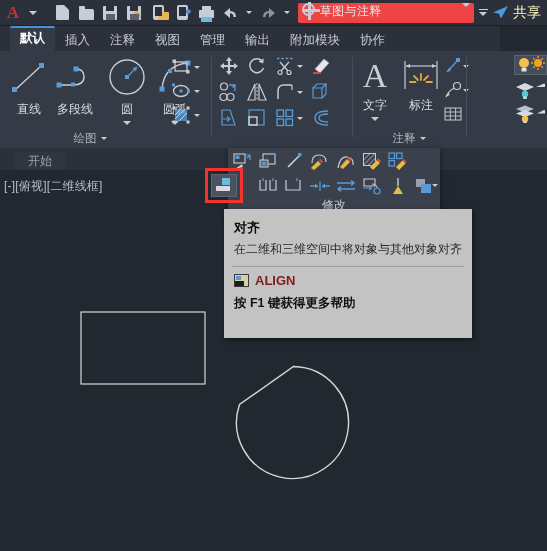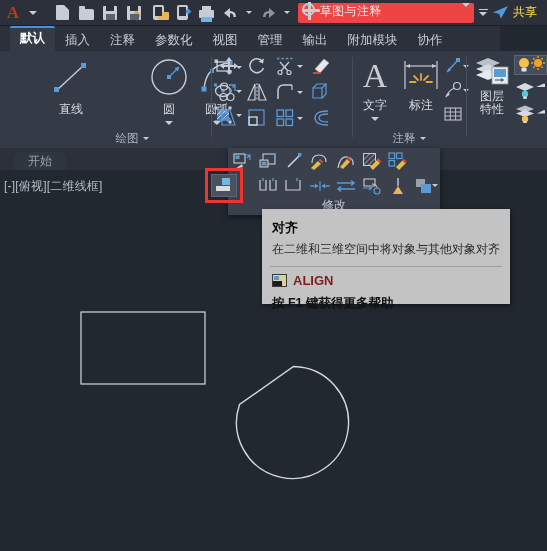--- a/index.html
+++ b/index.html
@@ -88,21 +88,21 @@
   }
   .gear:before{
     content:"";position:absolute;left:-2.5px;top:4px;width:18px;height:3px;background:#c8ccd4;
   }
   .gear:after{
     content:"";position:absolute;left:4px;top:-2.5px;width:3px;height:18px;background:#c8ccd4;
   }
   .share{
     display:flex;align-items:center;margin-right:6px;
   }
-  .share-label{color:#fde047;font-size:12px;margin-left:4px;}
+  .share-label{color:#fef9c3;font-size:14px;margin-left:4px;}
 
   
   .tabbar{
     position:absolute;left:0;top:26px;width:500px;height:25px;
     background:#2b303a;display:flex;align-items:flex-end;box-sizing:border-box;
   }
   .tab{
     padding:0 10px;height:22px;line-height:22px;color:#c8ccd4;font-size:12.5px;
     white-space:nowrap;cursor:default;
   }
@@ -171,24 +171,24 @@
     border:3px solid #f2342c;box-sizing:border-box;z-index:30;
   }
   .align-inner{
     position:absolute;left:211px;top:174px;width:26px;height:23px;
     background:#4a525f;border:1px solid #5d6675;box-sizing:border-box;z-index:29;
     display:flex;align-items:center;justify-content:center;
   }
 
   
   .tooltip{
-    position:absolute;left:224px;top:209px;width:248px;height:95px;
+    position:absolute;left:224px;top:209px;width:248px;height:129px;
     background:#c3c3c3;box-shadow:1px 2px 5px rgba(0,0,0,.45);
     font-family:"Liberation Sans","DejaVu Sans",sans-serif;color:#101010;
-    box-sizing:border-box;z-index:40;margin-left:38px;
+    box-sizing:border-box;z-index:40;
   }
   .tt-title{position:absolute;left:10px;top:10px;font-size:13px;font-weight:bold;color:#0a0a0a;}
   .tt-desc{position:absolute;left:10px;top:32px;font-size:12px;color:#2a2a2a;white-space:nowrap;}
   .tt-rule{position:absolute;left:8px;top:57px;width:232px;height:1px;background:#a0a0a0;}
   .tt-cmdrow{position:absolute;left:10px;top:64px;display:flex;align-items:center;}
   .tt-cmdicon{
     width:15px;height:13px;background:#d8d0a0;border:1px solid #3a3a3a;position:relative;box-sizing:border-box;
   }
   .tt-cmdicon:before{
     content:"";position:absolute;left:0;bottom:0;width:9px;height:5px;background:#1c1c1c;
@@ -275,41 +275,49 @@
       </svg>
       <span class="share-label">共享</span>
     </div>
   </div>
 
   <div class="tabbar">
     <div style="width:10px;"></div>
     <div class="tab active">默认</div>
     <div class="tab">插入</div>
     <div class="tab">注释</div>
-    <div class="tab">参数化</div>
     <div class="tab">视图</div>
     <div class="tab">管理</div>
     <div class="tab">输出</div>
     <div class="tab">附加模块</div>
     <div class="tab">协作</div>
   </div>
 
   <div class="ribbon">
 
-    <div class="panel" style="left:0;width:188px;margin-left:42px;">
+    <div class="panel" style="left:0;width:188px;">
 
       <div class="big-btn" style="left:6px;top:6px;">
         <svg width="42" height="42" viewBox="0 0 42 42" class="ico">
           <line x1="7" y1="33" x2="33" y2="9" stroke="#c8ccd4" stroke-width="1.4"></line>
           <rect x="4" y="30" width="5" height="5" fill="#5b9bd5"></rect>
           <rect x="31" y="6" width="5" height="5" fill="#5b9bd5"></rect>
         </svg>
         <span class="lbl">直线</span>
       </div>
 
+      <div class="big-btn" style="left:52px;top:6px;">
+        <svg width="48" height="42" viewBox="0 0 48 42" class="ico">
+          <path d="M8 28 L22 28 Q33 28 33 20 Q33 12 25 12" fill="none" stroke="#c8ccd4" stroke-width="1.4"></path>
+          <rect x="5.5" y="25.5" width="5" height="5" fill="#5b9bd5"></rect>
+          <rect x="22.5" y="9.5" width="5" height="5" fill="#5b9bd5"></rect>
+          <rect x="20" y="25.5" width="4" height="4" fill="#5b9bd5"></rect>
+        </svg>
+        <span class="lbl">多段线</span>
+      </div>
 
       <div class="big-btn" style="left:104px;top:4px;">
         <svg width="46" height="44" viewBox="0 0 46 44" class="ico">
           <circle cx="23" cy="22" r="17" fill="none" stroke="#c8ccd4" stroke-width="1.4"></circle>
           <line x1="23" y1="22" x2="33" y2="12" stroke="#5b9bd5" stroke-width="1.3"></line>
           <path d="M33 12 L28.5 13 L32 16.5 Z" fill="#5b9bd5"></path>
           <rect x="21" y="20" width="4" height="4" fill="#5b9bd5"></rect>
         </svg>
         <span class="lbl">圆</span>
         <i class="caret" style="margin-top:3px;"></i>
@@ -530,32 +538,20 @@
       </div>
 
       <div class="panel-title" style="left:0;width:110px;">
         <span>注释</span>
         <i class="caret sm"></i>
       </div>
     </div>
     <div class="panel-sep" style="left:466px;"></div>
 
     <div class="panel" style="left:468px;width:79px;">
-      <div class="big-btn" style="left:2px;top:4px;width:44px;">
-        <svg width="40" height="34" viewBox="0 0 40 34" class="ico">
-          <path d="M4 8 L16 3 L28 8 L16 13 Z" fill="#b9c0ca"></path>
-          <path d="M4 14 L16 9 L28 14 L16 19 Z" fill="#d5dae0"></path>
-          <path d="M4 20 L16 15 L28 20 L16 25 Z" fill="#e6eaef"></path>
-          <rect x="20" y="12" width="16" height="17" fill="#e8ecf0" stroke="#8e949c" stroke-width="0.8"></rect>
-          <rect x="22" y="14" width="12" height="8" fill="#5b9bd5"></rect>
-          <path d="M23 25 L31 25 M29 23.5 L31.5 25 L29 26.5" stroke="#3a4250" stroke-width="1" fill="none"></path>
-        </svg>
-        <span class="lbl" style="line-height:13px;margin-top:1px;">图层</span>
-        <span class="lbl" style="line-height:13px;margin-top:0;">特性</span>
-      </div>
 
       <div style="position:absolute;left:46px;top:4px;width:33px;height:20px;background:#454d5b;border:1px solid #5a6370;box-sizing:border-box;">
         <svg width="31" height="18" viewBox="0 0 31 18">
           <circle cx="9" cy="7" r="5" fill="#f2c14e"></circle>
           <rect x="6.5" y="12" width="5" height="3.5" fill="#dfe3e8"></rect>
           <circle cx="23" cy="7" r="4" fill="#f2a21e"></circle>
           <g stroke="#f2a21e" stroke-width="1.4">
             <line x1="23" y1="0" x2="23" y2="2"></line>
               <line x1="23" y1="12" x2="23" y2="14"></line>
             <line x1="16" y1="7" x2="18" y2="7"></line>

